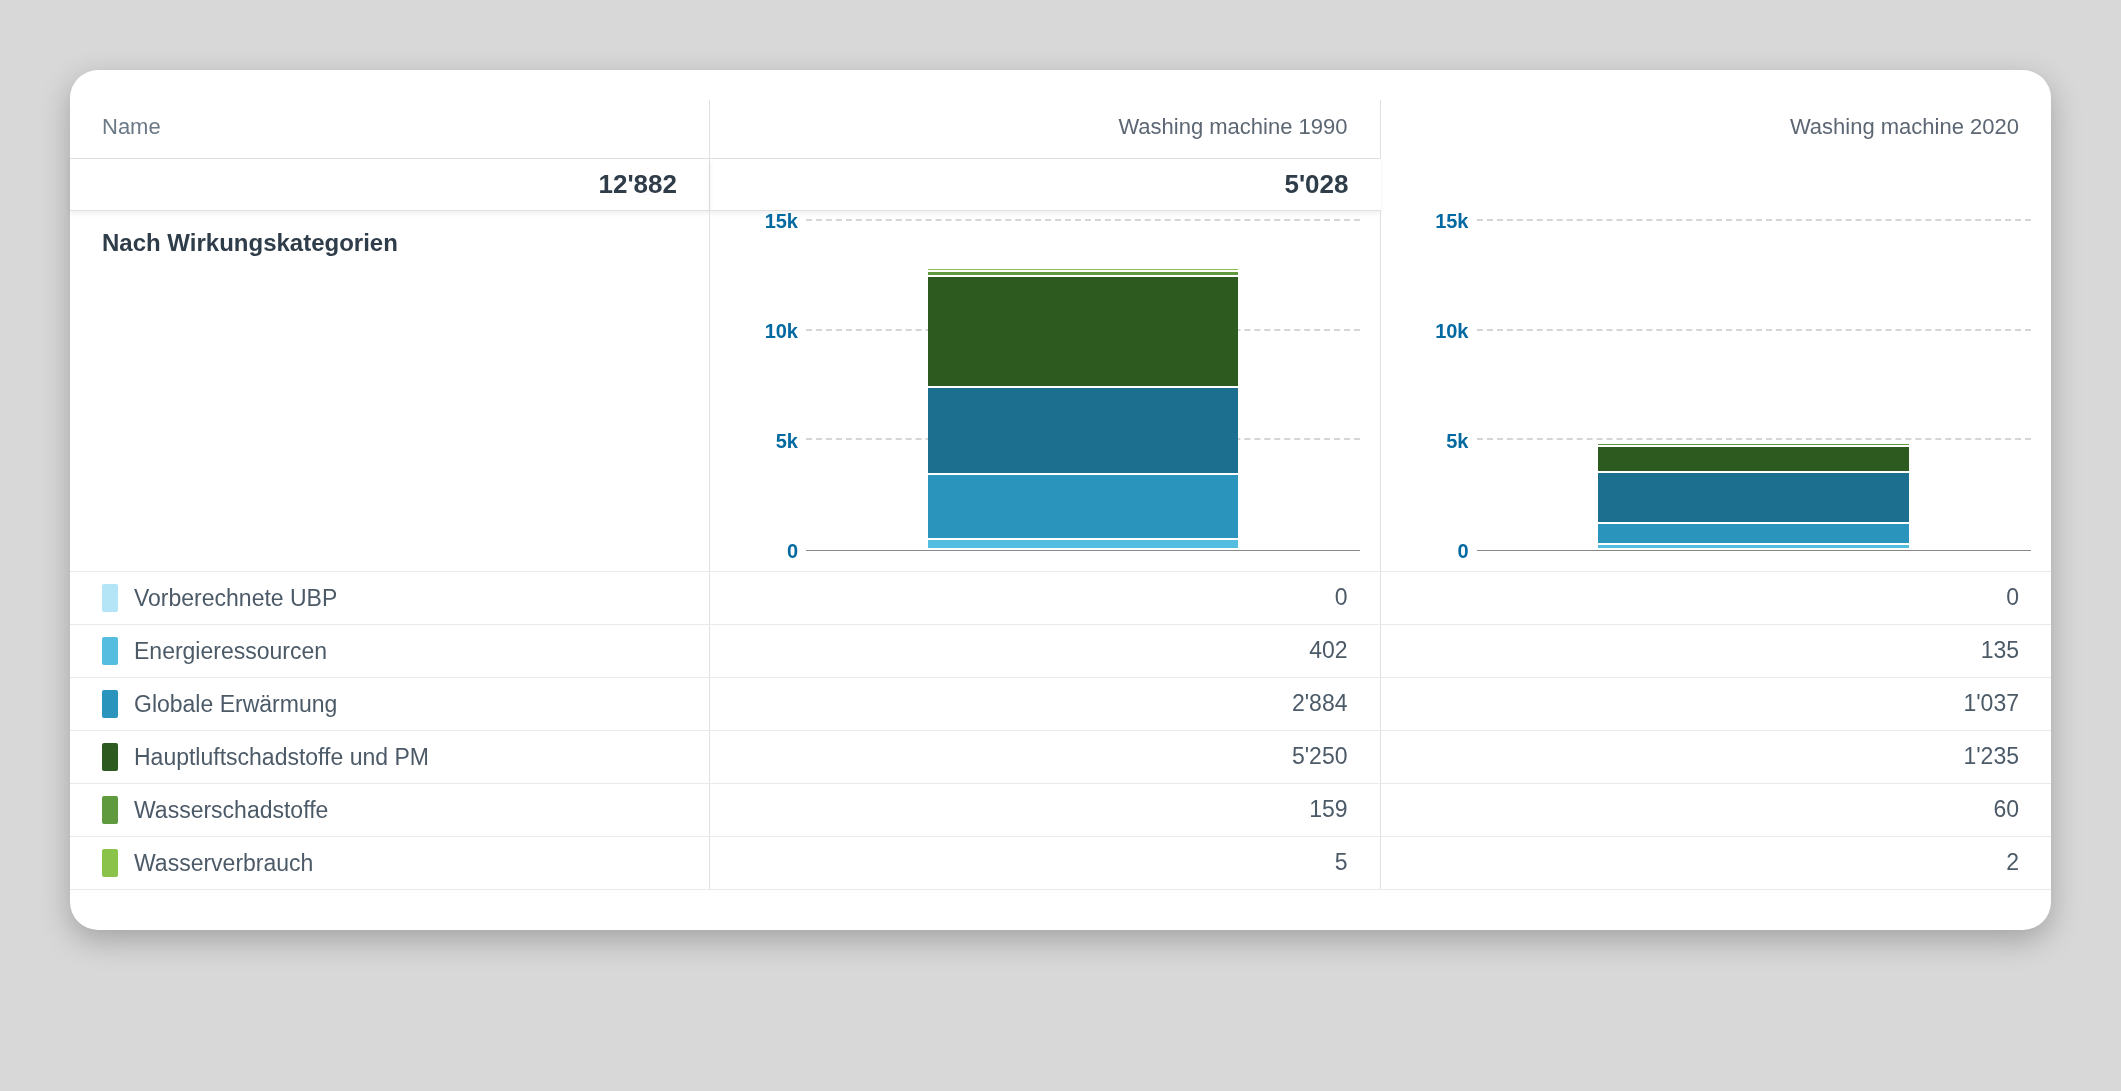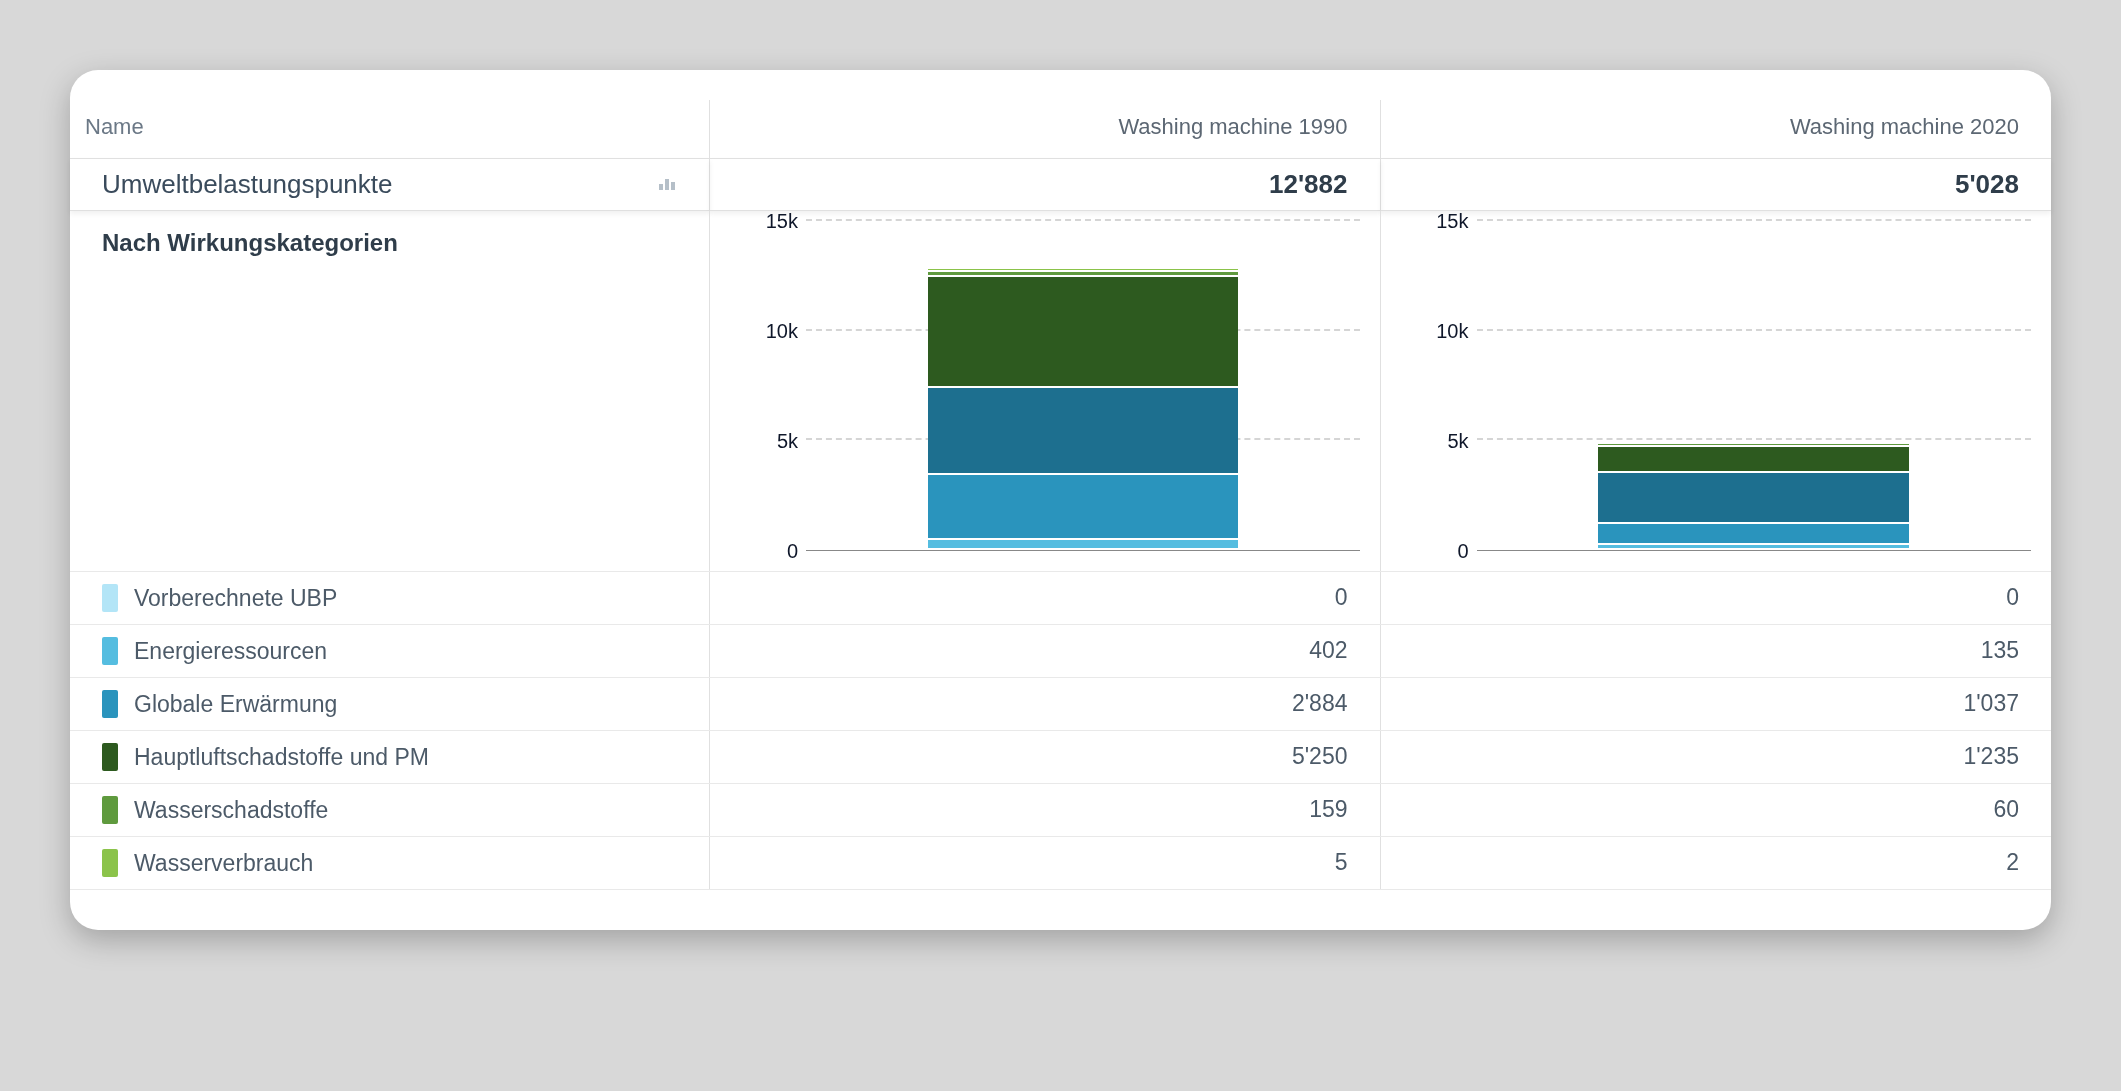--- a/index.html
+++ b/index.html
@@ -17,21 +17,21 @@
   }
   .grid {
     display: grid;
     grid-template-columns: 640px 1fr 1fr;
     width: 100%;
   }
   .col-border { border-right: 1px solid #e0e0e0; }
   .hdr {
     font-size: 22px;
     color: #6b7886;
-    padding: 14px 32px 18px 15px;
+    padding: 14px 32px 18px 32px;
   }
   .hdr.center { text-align: right; color:#5c6773; font-weight:500; }
   .hdr.name { text-align:left; }
   .row-metric {
     border-top: 1px solid #e0e0e0;
     border-bottom: 1px solid #e0e0e0;
     padding: 10px 32px;
     font-size: 26px;
     color: #3a4b5c;
     display:flex;
@@ -71,22 +71,23 @@
     width: 56px;
     height: 100%;
     position:relative;
     flex:0 0 56px;
   }
   .y-tick {
     position:absolute;
     right: 8px;
     transform: translateY(50%);
     font-size: 20px;
-    color:#0f172a;
+    color:#0369a1;
     white-space:nowrap;
+    font-weight:bold;
   }
   .plot {
     flex:1;
     position:relative;
     border-bottom:1px solid #888;
   }
   .grid-line {
     position:absolute;
     left:0; right:0;
     border-top: 2px dashed #d5d5d5;
@@ -128,30 +129,20 @@
 
 <div class="card">
 
   <div class="grid">
     <div class="hdr name col-border">Name</div>
     <div class="hdr center col-border">Washing machine 1990</div>
     <div class="hdr center">Washing machine 2020</div>
   </div>
 
   <div class="grid">
-    <div class="row-metric col-border">
-      <span>Umweltbelastungspunkte</span>
-      <span class="icon">
-        <svg width="18" height="14" viewBox="0 0 18 14">
-            <rect x="0" y="8" width="4" height="6" fill="#b5bfc8"></rect>
-            <rect x="6" y="3" width="4" height="11" fill="#b5bfc8"></rect>
-            <rect x="12" y="6" width="4" height="8" fill="#b5bfc8"></rect>
-          </svg>
-      </span>
-    </div>
     <div class="row-metric-val col-border">12'882</div>
     <div class="row-metric-val">5'028</div>
   </div>
 
   <div class="grid">
     <div class="row-section col-border">Nach Wirkungskategorien</div>
     <div class="chart-cell col-border">
       <div class="chart-wrap">
         <div class="y-axis">
             <div class="y-tick" style="bottom: 0%;">0</div>

